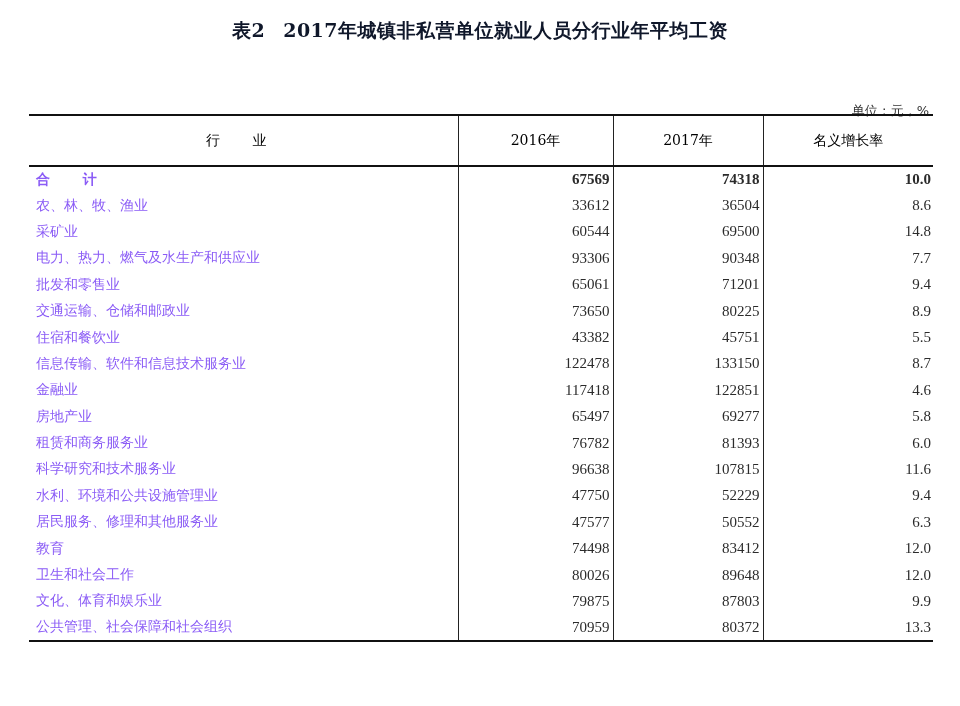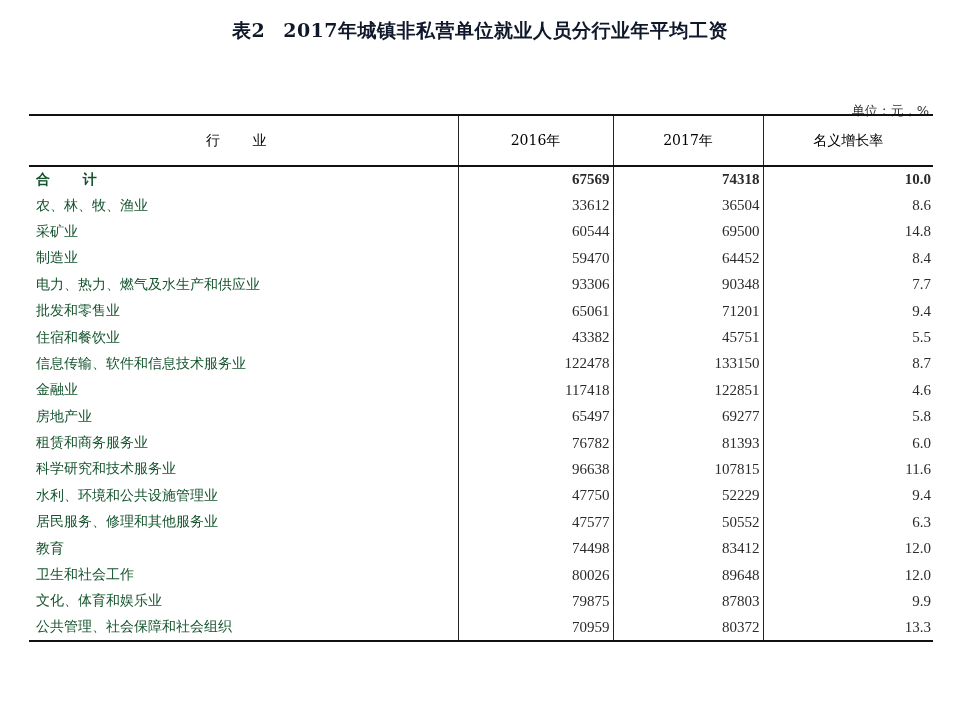--- a/index.html
+++ b/index.html
@@ -70,21 +70,21 @@
     table.wages tbody td {
       padding: 0;
       font-size: 14px;
       vertical-align: middle;
       white-space: nowrap;
     }
     table.wages tbody td.ind {
       padding-left: 7px;
       font-family: "DejaVu Sans", sans-serif;
       font-size: 14px;
-      color: #14532d;
+      color: #8b5cf6;
     }
     table.wages tbody td.num {
       text-align: right;
       padding-right: 3px;
       font-family: "Liberation Serif", serif;
       font-size: 15px;
       color: #2b2b2b;
     }
     table.wages tbody td.rate { padding-right: 2px; }
     table.wages tbody tr.total td { font-weight: bold; }
@@ -130,38 +130,38 @@
       <td class="num">36504</td>
       <td class="num rate">8.6</td>
     </tr>
     <tr>
       <td class="ind">采矿业</td>
       <td class="num">60544</td>
       <td class="num">69500</td>
       <td class="num rate">14.8</td>
     </tr>
     <tr>
-      <td class="ind">制造业</td>
-      <td class="num">59470</td>
-      <td class="num">64452</td>
-      <td class="num rate">8.4</td>
-    </tr>
-    <tr>
       <td class="ind">电力、热力、燃气及水生产和供应业</td>
       <td class="num">93306</td>
       <td class="num">90348</td>
       <td class="num rate">7.7</td>
     </tr>
     <tr>
       <td class="ind">批发和零售业</td>
       <td class="num">65061</td>
       <td class="num">71201</td>
       <td class="num rate">9.4</td>
     </tr>
     <tr>
+      <td class="ind">交通运输、仓储和邮政业</td>
+      <td class="num">73650</td>
+      <td class="num">80225</td>
+      <td class="num rate">8.9</td>
+    </tr>
+    <tr>
       <td class="ind">住宿和餐饮业</td>
       <td class="num">43382</td>
       <td class="num">45751</td>
       <td class="num rate">5.5</td>
     </tr>
     <tr>
       <td class="ind">信息传输、软件和信息技术服务业</td>
       <td class="num">122478</td>
       <td class="num">133150</td>
       <td class="num rate">8.7</td>

